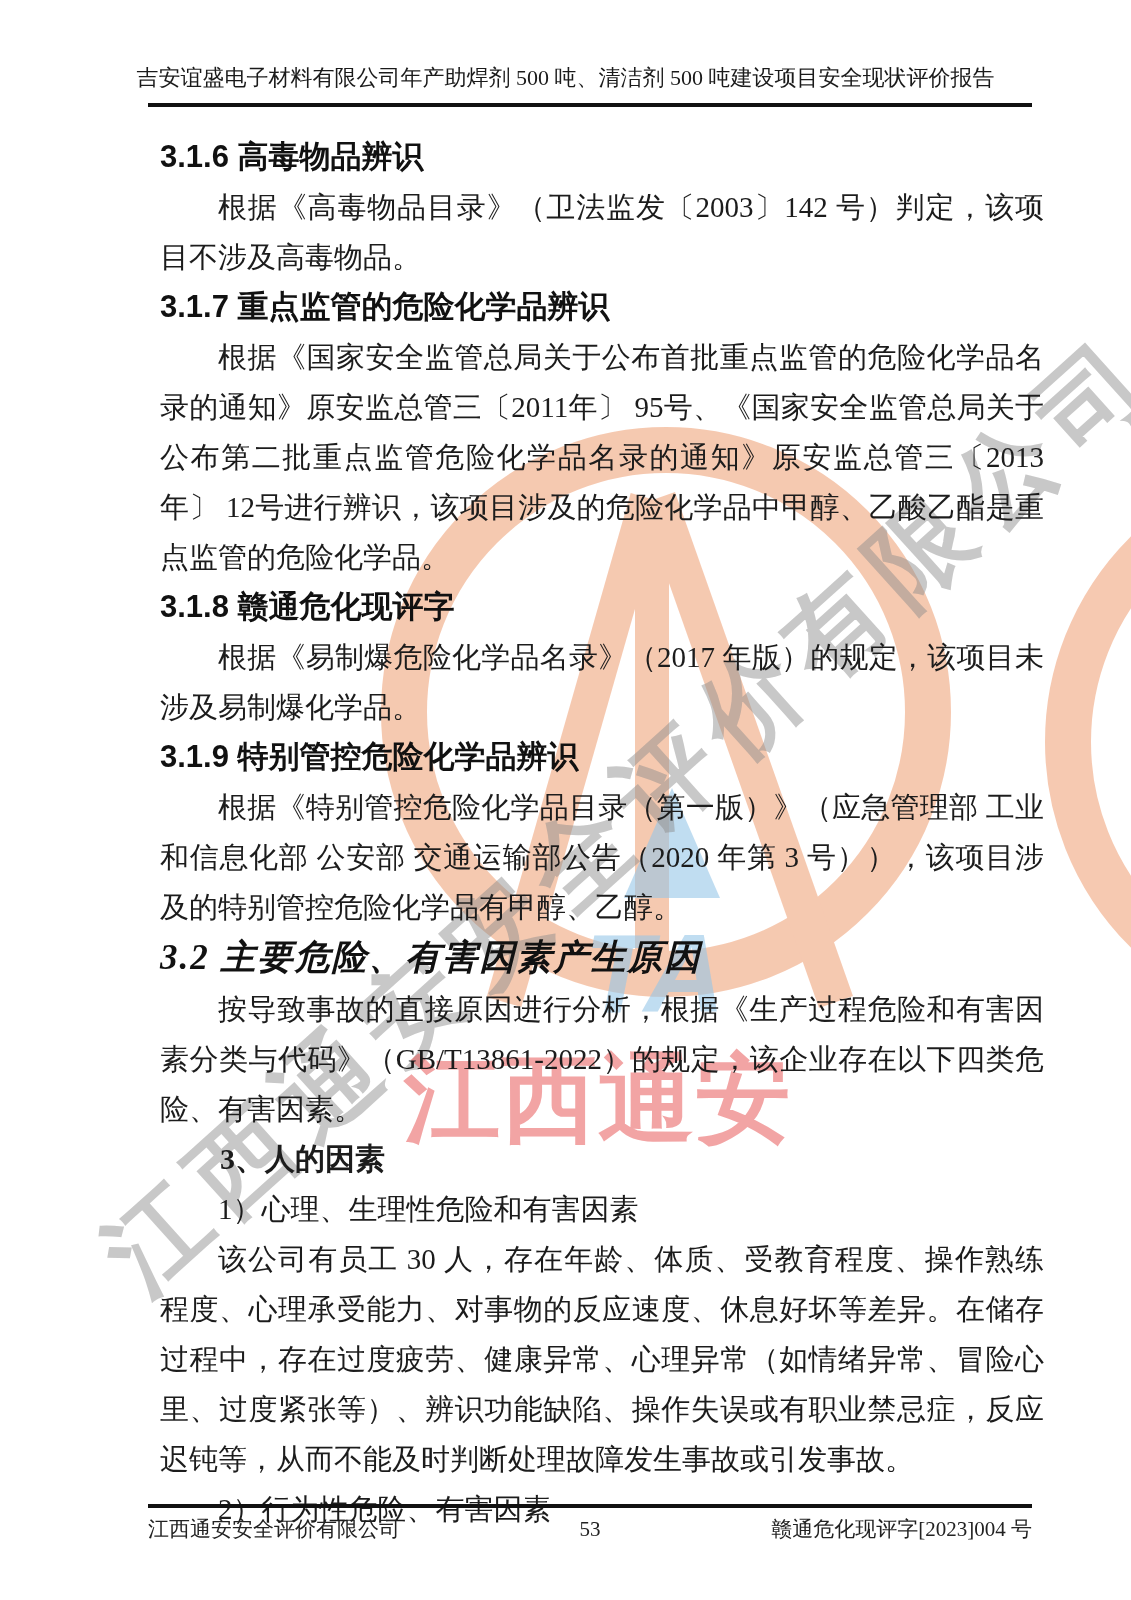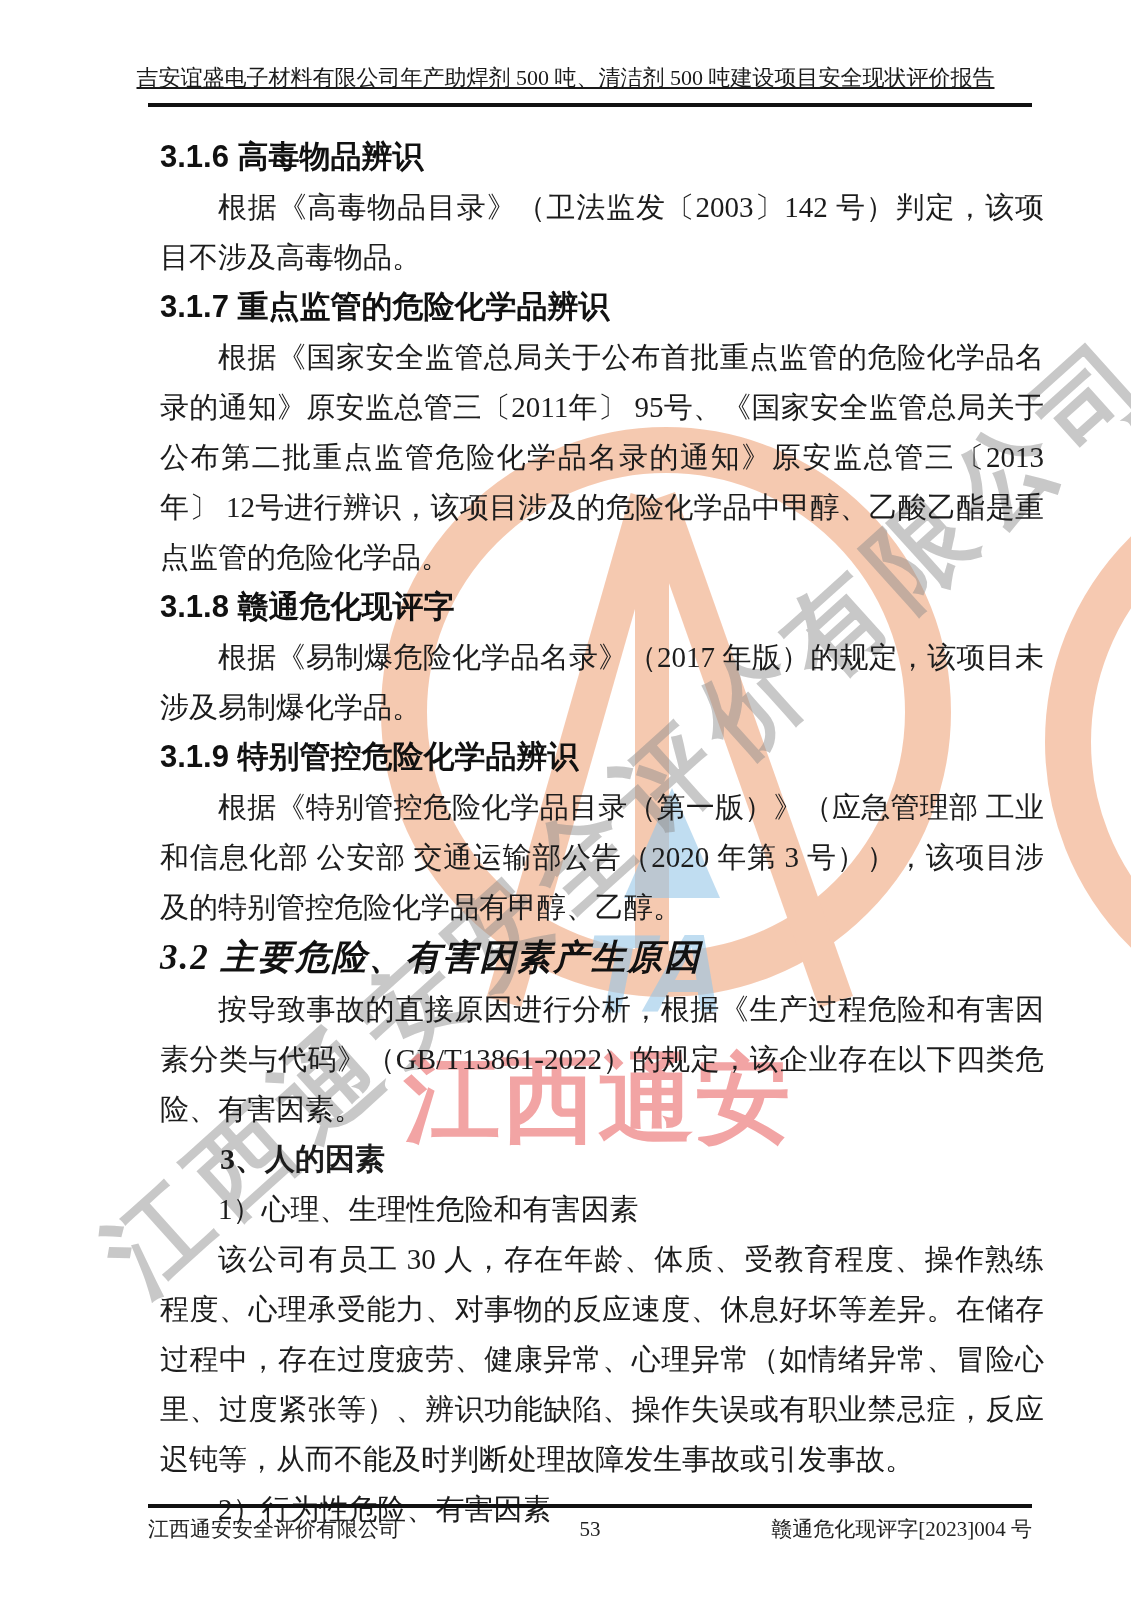--- a/index.html
+++ b/index.html
@@ -20,21 +20,21 @@
   .wm-red{
     position:absolute;left:404px;top:1036px;
     font-family:"Liberation Serif",serif;font-weight:bold;
     font-size:96px;letter-spacing:1px;white-space:nowrap;
     color:rgba(232,90,90,0.55);
   }
   
   .header-title{
     position:absolute;top:62px;left:0;width:100%;
     text-align:center;font-size:22px;line-height:32px;color:#1a1a1a;
-    font-family:"Liberation Serif",serif;z-index:1;text-decoration:underline;
+    font-family:"Liberation Serif",serif;z-index:1;
   }
   .header-rule{
     position:absolute;top:103px;left:148px;width:884px;height:4px;
     background:#111;z-index:1;
   }
   
   #content{
     position:absolute;top:132px;left:148px;width:884px;z-index:1;
     color:#1c1c1c;
     margin-left:12px;

